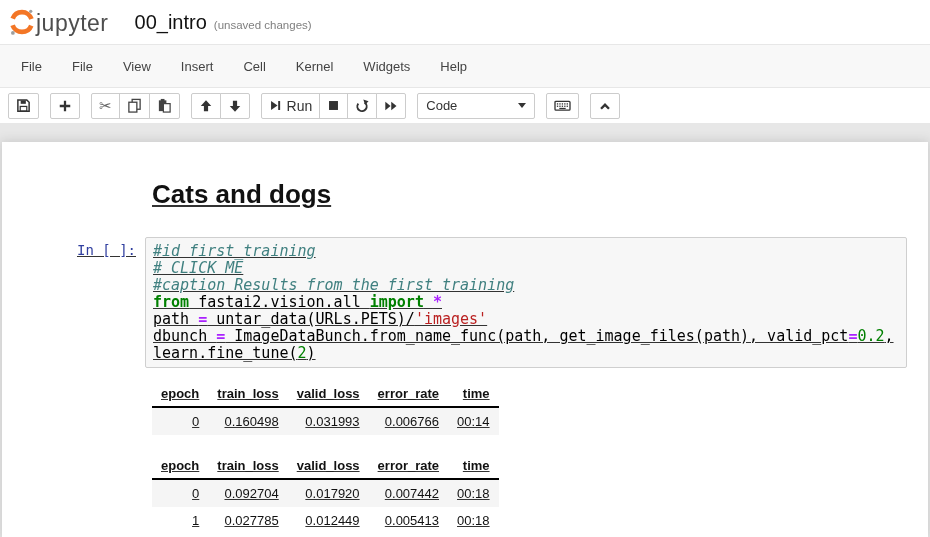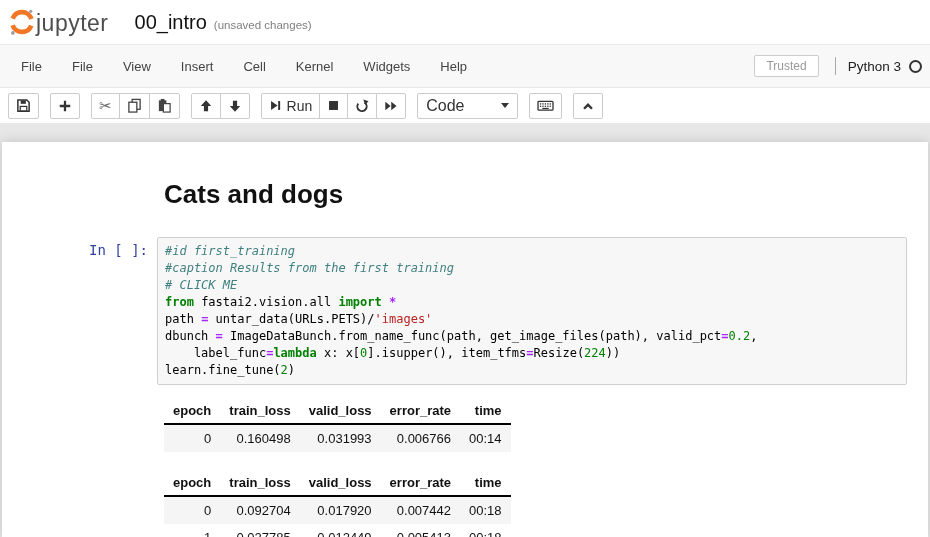--- a/index.html
+++ b/index.html
@@ -30,34 +30,34 @@
   .kernel-circle{width:13px; height:13px; border:2px solid #333; border-radius:50%;}
 
   
   .toolbar{height:35px; background:#fff; display:flex; align-items:center; padding:0 8px; flex:0 0 auto;}
   .btn-group{display:flex; margin-right:11px;}
   .tb-btn{height:26px; min-width:28px; background:#fff; border:1px solid #ccc; display:flex; align-items:center; justify-content:center; padding:0 7px; cursor:pointer; margin-left:-1px;}
   .btn-group .tb-btn:first-child{border-top-left-radius:2px; border-bottom-left-radius:2px; margin-left:0;}
   .btn-group .tb-btn:last-child{border-top-right-radius:2px; border-bottom-right-radius:2px;}
   .tb-btn svg{display:block;}
   .run-label{font-size:14px; color:#333; margin-left:5px;}
-  .celltype{height:26px; width:101px; border:1px solid #ccc; border-radius:2px; background:#fff; display:flex; align-items:center; font-size:16px; color:#333; padding:0 8px; margin-right:11px; cursor:pointer;}
+  .celltype{height:26px; width:118px; border:1px solid #ccc; border-radius:2px; background:#fff; display:flex; align-items:center; font-size:13px; color:#333; padding:0 8px; margin-right:11px; cursor:pointer;}
   .celltype .caret{margin-left:auto; width:0; height:0; border-left:4px solid transparent; border-right:4px solid transparent; border-top:5px solid #333;}
   .scissors{font-size:15px; color:#666; line-height:1;}
 
   
   .site{flex:1; background:#e7e7e7; padding:19px 2px 0; overflow:hidden;}
   .nb-container{background:#fff; height:100%; box-shadow:0 0 10px 1px rgba(87,87,87,.2); padding-top:37px; overflow:hidden;}
-  .cell{display:flex; padding:0 21px 0 12px;}
+  .cell{display:flex; padding:0 21px 0 0;text-decoration:underline;}
   .prompt-col{flex:0 0 143px; text-align:right; padding-right:9px; font-family:"DejaVu Sans Mono", monospace; font-size:14px; color:var(--prompt); line-height:17px; padding-top:5px;}
   .cell-inner{flex:1; min-width:0;}
   h1.nb-heading{font-size:26px; font-weight:bold; color:#111; padding-left:7px; font-family:"Liberation Sans", sans-serif;}
   .code-cell{margin-top:27px;}
   .input-area{border:1px solid #cfcfcf; border-radius:2px; background:#f7f7f7; padding:5px 7px; cursor:text;}
-  .cm-line{font-family:"DejaVu Sans Mono", monospace; font-size:12px; line-height:17px; color:#000; white-space:pre;}
+  .cm-line{font-family:"DejaVu Sans Mono", monospace; font-size:15px; line-height:17px; color:#000; white-space:pre;}
   .tok-com{color:var(--com); font-style:italic;}
   .tok-kw{color:var(--kw); font-weight:bold;}
   .tok-op{color:var(--op); font-weight:bold;}
   .tok-str{color:var(--str);}
   .tok-num{color:var(--num);}
   .outputs{padding-left:7px; margin-top:13px;}
   table.dataframe{border-collapse:collapse; border:none; margin-bottom:18px; font-size:13px; color:#111;}
   table.dataframe th{font-weight:bold; text-align:right; padding:5px 9px; border-bottom:2px solid #000;}
   table.dataframe td{text-align:right; padding:6px 9px; border:none;}
   table.dataframe tbody tr:nth-child(odd){background:#f5f5f5;}
@@ -82,26 +82,20 @@
   <div class="menu-items">
       <div class="menu-item">File</div>
       <div class="menu-item">File</div>
       <div class="menu-item">View</div>
       <div class="menu-item">Insert</div>
       <div class="menu-item">Cell</div>
       <div class="menu-item">Kernel</div>
       <div class="menu-item">Widgets</div>
       <div class="menu-item">Help</div>
     </div>
-  <div class="menubar-right">
-    <span class="trusted">Trusted</span>
-    <span class="kernel-sep"></span>
-    <span class="kernel-name">Python 3</span>
-    <span class="kernel-circle"></span>
-  </div>
 </div>
 
 <div class="toolbar">
   <div class="btn-group">
     <div class="tb-btn">
       <svg width="15" height="15" viewBox="0 0 16 16">
         <path d="M2 2h9.5L14 4.5V14H2z" fill="none" stroke="#333" stroke-width="1.6"></path>
         <rect x="5" y="2.6" width="5.5" height="3.6" fill="#333"></rect>
         <rect x="4.5" y="9" width="7" height="5" fill="none" stroke="#333" stroke-width="1.3"></rect>
       </svg>
@@ -211,26 +205,25 @@
       <div class="cell-inner">
         <h1 class="nb-heading">Cats and dogs</h1>
       </div>
     </div>
 
     <div class="cell code-cell">
       <div class="prompt-col">In [ ]:</div>
       <div class="cell-inner">
         <div class="input-area">
             <div class="cm-line"><span class="tok-com">#id first_training</span></div>
+            <div class="cm-line"><span class="tok-com"># CLICK ME</span></div>
             <div class="cm-line"><span class="tok-com">#caption Results from the first training</span></div>
-            <div class="cm-line"><span class="tok-com"># CLICK ME</span></div>
             <div class="cm-line"><span class="tok-kw">from</span><span> fastai2.vision.all </span><span class="tok-kw">import</span><span> </span><span class="tok-op">*</span></div>
             <div class="cm-line"><span>path </span><span class="tok-op">=</span><span> untar_data(URLs.PETS)/</span><span class="tok-str">'images'</span></div>
             <div class="cm-line"><span>dbunch </span><span class="tok-op">=</span><span> ImageDataBunch.from_name_func(path, get_image_files(path), valid_pct</span><span class="tok-op">=</span><span class="tok-num">0.2</span><span>,</span></div>
-            <div class="cm-line"><span>    label_func</span><span class="tok-op">=</span><span class="tok-kw">lambda</span><span> x: x[</span><span class="tok-num">0</span><span>].isupper(), item_tfms</span><span class="tok-op">=</span><span>Resize(</span><span class="tok-num">224</span><span>))</span></div>
             <div class="cm-line"><span>learn.fine_tune(</span><span class="tok-num">2</span><span>)</span></div>
           </div>
         <div class="outputs">
             <table class="dataframe">
               <thead>
                 <tr>
                   <th>epoch</th>
                   <th>train_loss</th>
                   <th>valid_loss</th>
                   <th>error_rate</th>

